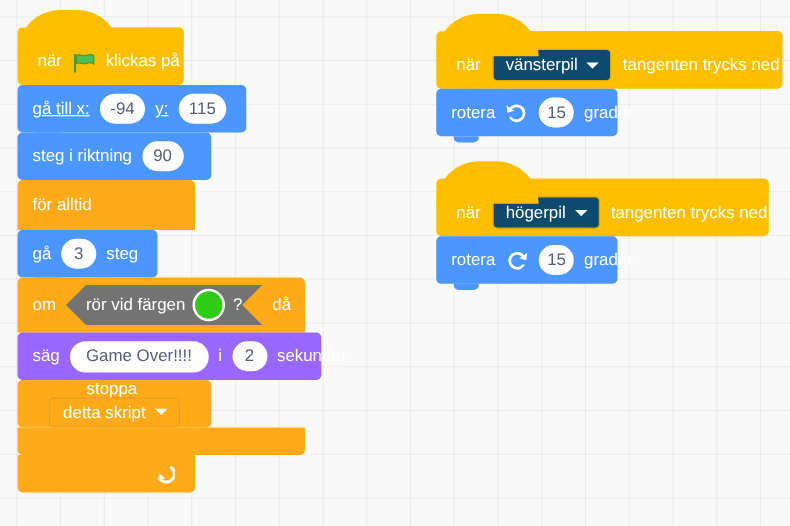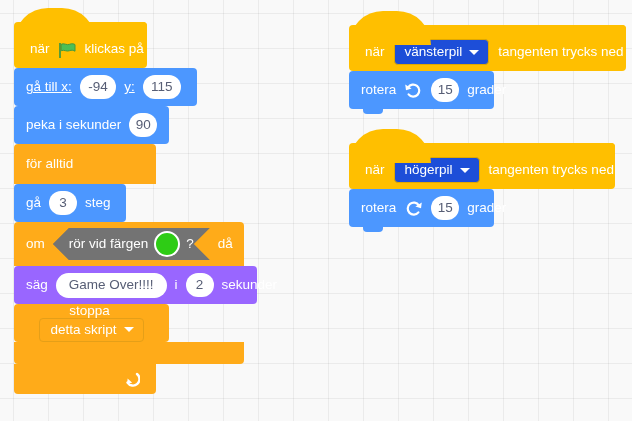--- a/index.html
+++ b/index.html
@@ -141,21 +141,21 @@
     align-items: center;
     gap: 7px;
     height: 26px;
     padding: 0 9px 0 10px;
     border-radius: 4px;
     font-size: 13.5px;
     color: #ffffff;
     margin: 0 5px;
     box-sizing: border-box;
   }
-  .ddown.d-events  { background: #1d4ed8; border: 1px solid #e0a800; }
+  .ddown.d-events  { background: #0c4a6e; border: 1px solid #e0a800; }
   .ddown.d-control { background: #ffab19; border: 1px solid #e59f18; }
   .caret {
     width: 0; height: 0;
     border-left: 5px solid transparent;
     border-right: 5px solid transparent;
     border-top: 5px solid #ffffff;
   }
 
   
   .bool {
@@ -232,21 +232,21 @@
     </div>
 
     <div class="blk stack c-motion notch-top notch-bot" style="width:183px; margin-top:0;text-decoration:underline;">
       <span class="lbl">gå till x:</span>
       <span class="num">-94</span>
       <span class="lbl">y:</span>
       <span class="num">115</span>
     </div>
 
     <div class="blk stack c-motion notch-top notch-bot" style="width:155px;">
-      <span class="lbl">peka i sekunder</span>
+      <span class="lbl">steg i riktning</span>
       <span class="num">90</span>
     </div>
 
     <div class="cblock" style="width:142px;">
       <div class="blk c-top c-control notch-top" style="width:142px;">
         <span class="lbl">för alltid</span>
       </div>
 
       <div style="display:flex; align-items:stretch;">
         <div class="c-arm c-control" style="width:16px;"></div>

